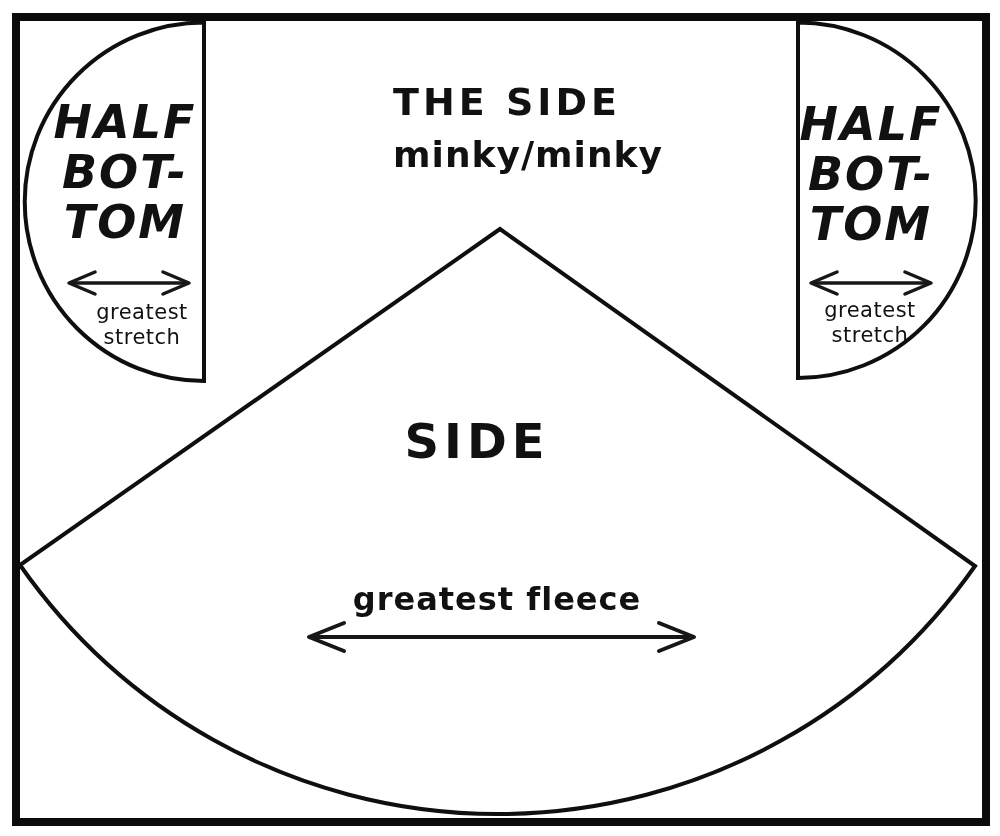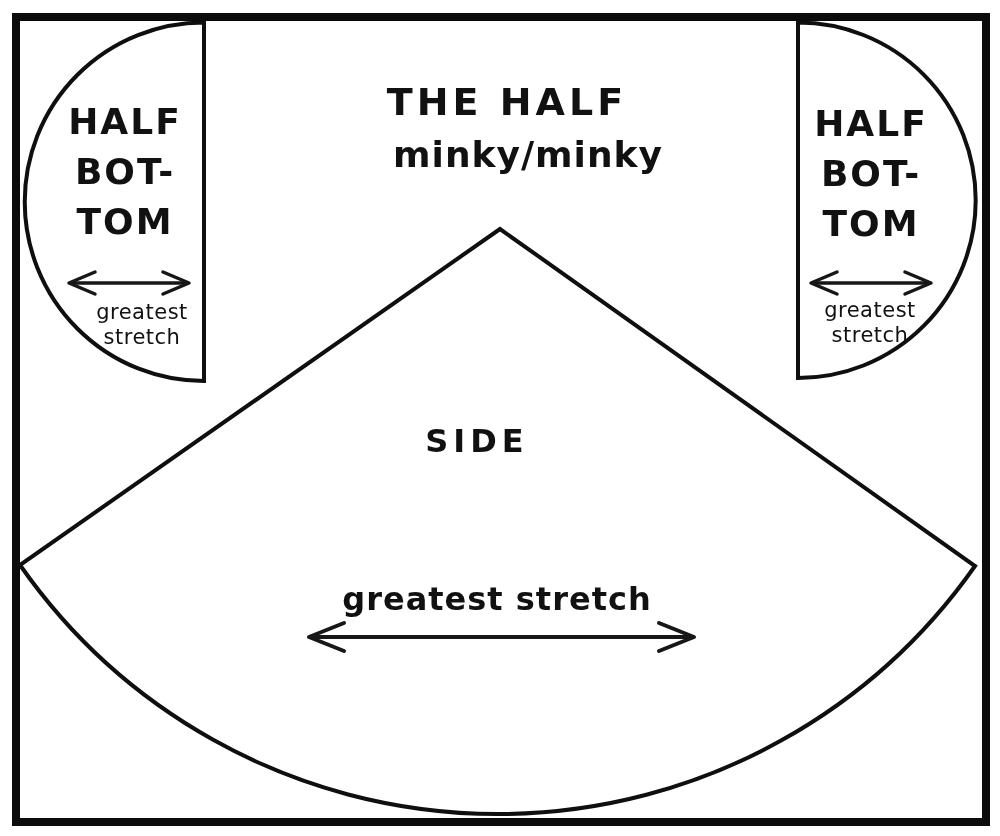--- a/index.html
+++ b/index.html
@@ -57,27 +57,28 @@
     font-size: 38px;
     font-weight: bold;
     letter-spacing: 4px;
   }
   .title-line2 {
     font-size: 36px;
     font-weight: bold;
     letter-spacing: 1px;
   }
   .piece-label {
-    font-size: 36px;
+    font-size: 46px;
     font-weight: bold;
     letter-spacing: 2px;
     line-height: 50px;
+    font-style: italic;
   }
   .side-label {
-    font-size: 32px;
+    font-size: 48px;
     font-weight: bold;
     letter-spacing: 5px;
   }
   .stretch-sm {
     font-size: 21px;
     line-height: 25px;
     letter-spacing: 0.5px;
   }
   .stretch-lg {
     font-size: 32px;
@@ -112,21 +113,21 @@
       <path class="arrow" d="M 905 272 L 931 283 L 905 294"></path>
     </g>
 
     <g>
       <path class="arrow arrow-big" d="M 312 637 H 691"></path>
       <path class="arrow arrow-big" d="M 344 623 L 309 637 L 344 651"></path>
       <path class="arrow arrow-big" d="M 659 623 L 694 637 L 659 651"></path>
     </g>
   </svg>
 
-  <div class="ctr title-line1" style="left:507px; top:102px;">THE HALF</div>
+  <div class="ctr title-line1" style="left:507px; top:102px;">THE SIDE</div>
   <div class="ctr title-line2" style="left:528px; top:154px;">minky/minky</div>
 
   <div class="ctr piece-label" style="left:125px; top:172px;">
     <div>HALF</div>
     <div>BOT-</div>
     <div>TOM</div>
   </div>
   <div class="ctr stretch-sm" style="left:142px; top:325px;">
     <div>greatest</div>
     <div>stretch</div>
@@ -136,15 +137,15 @@
     <div>HALF</div>
     <div>BOT-</div>
     <div>TOM</div>
   </div>
   <div class="ctr stretch-sm" style="left:870px; top:323px;">
     <div>greatest</div>
     <div>stretch</div>
   </div>
 
   <div class="ctr side-label" style="left:477px; top:441px;">SIDE</div>
-  <div class="ctr stretch-lg" style="left:497px; top:599px;">greatest stretch</div>
+  <div class="ctr stretch-lg" style="left:497px; top:599px;">greatest fleece</div>
 
 </div>
 
 </body></html>

